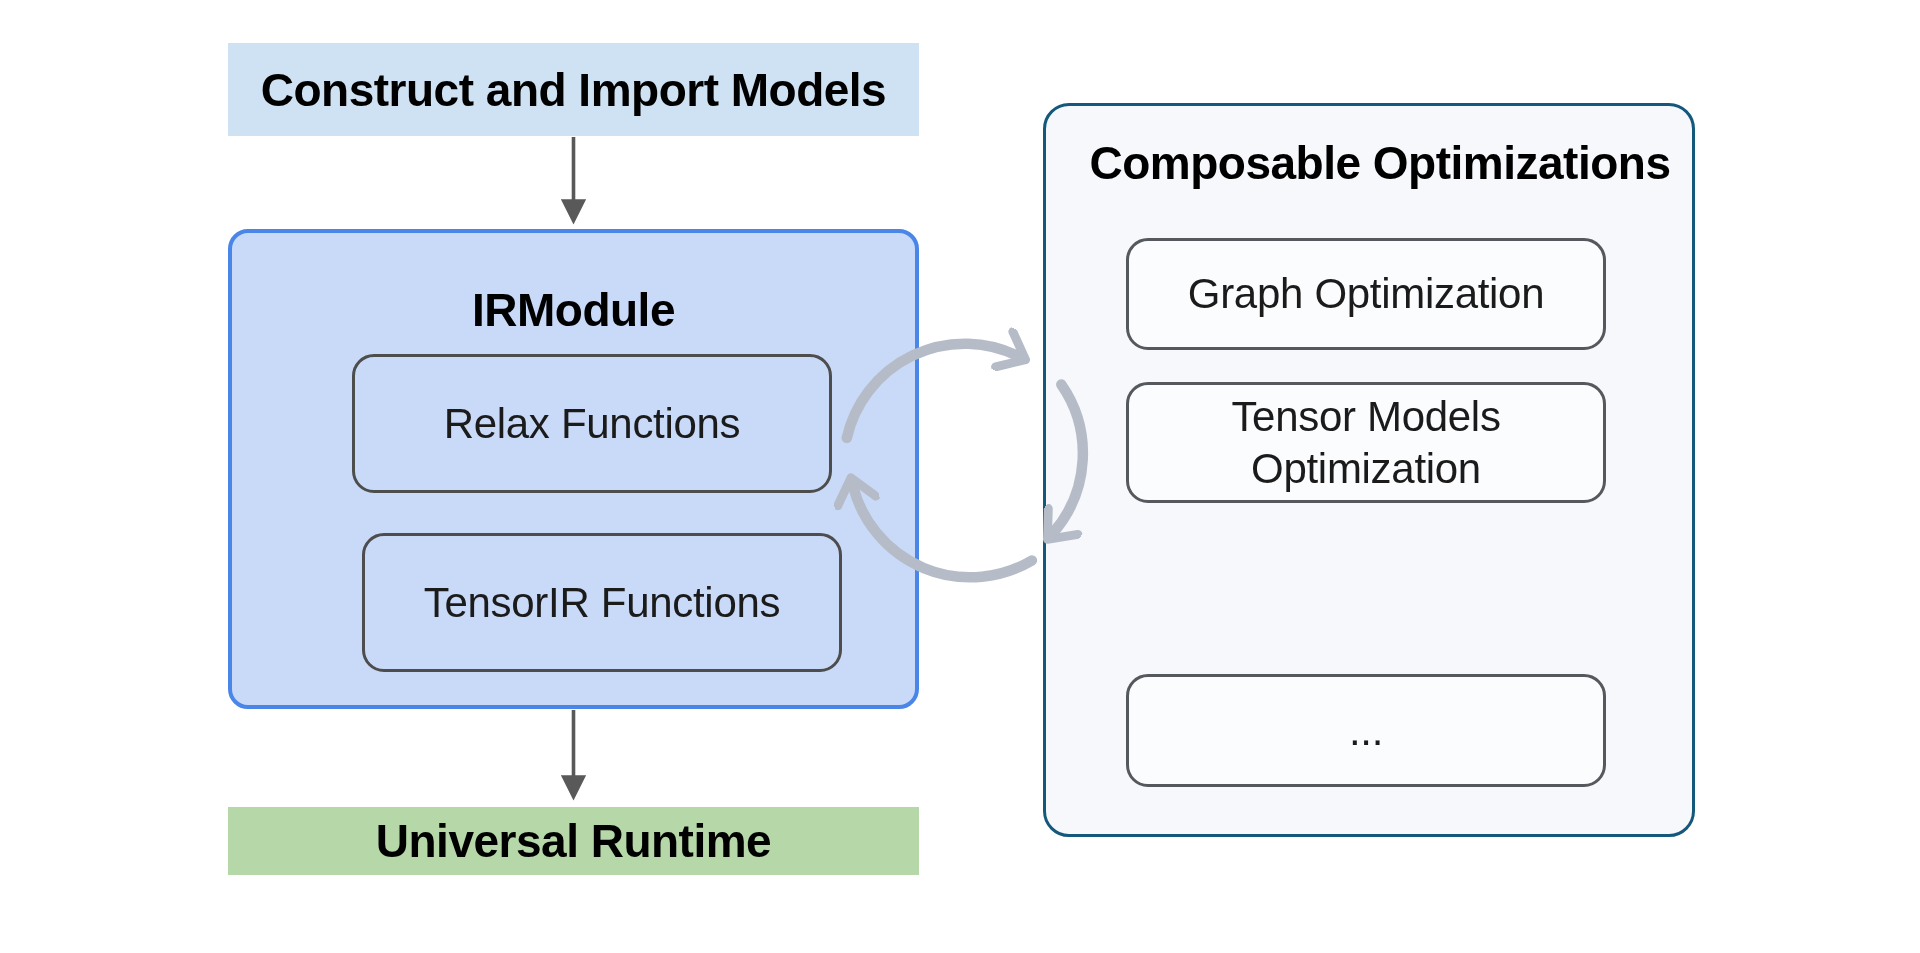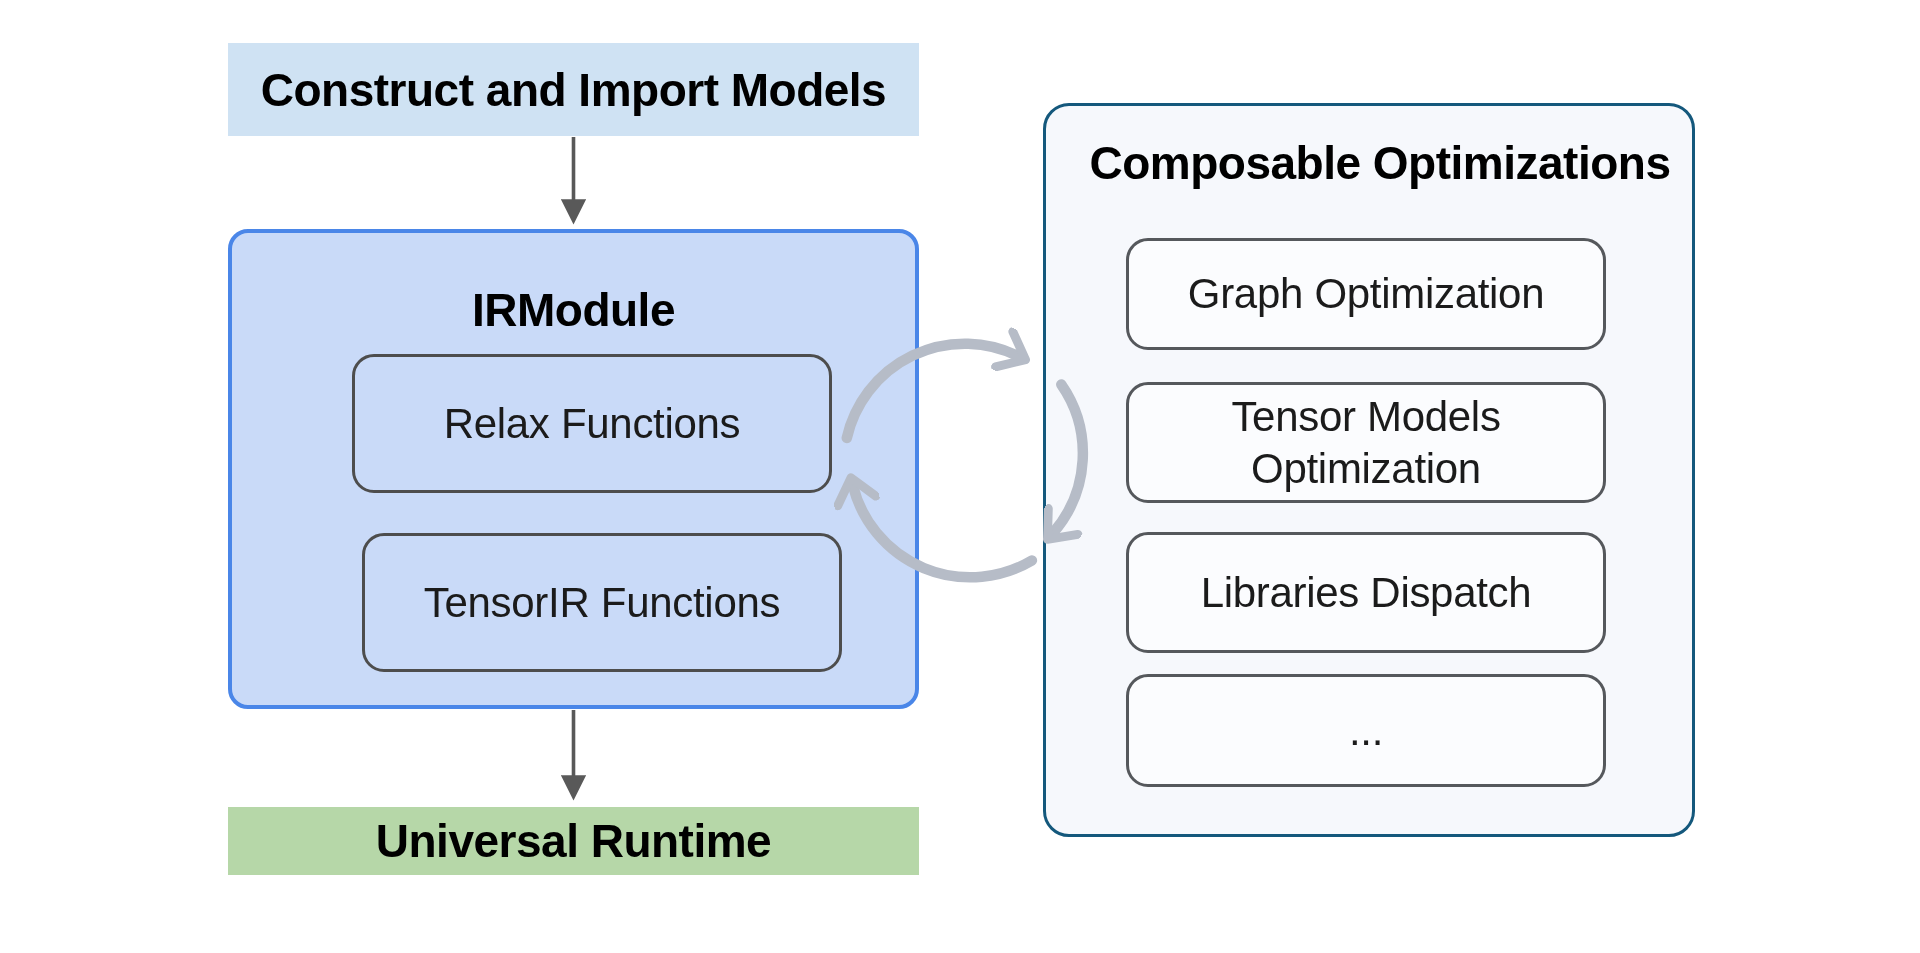--- a/index.html
+++ b/index.html
@@ -68,23 +68,20 @@
   <div class="box hdr" id="opt-title">Composable Optimizations</div>
 
   <div class="box lbl opt-item" id="opt-item-0">
     <span>Graph Optimization</span>
   </div>
 
   <div class="box lbl opt-item" id="opt-item-1">
     <span style="display:block;width:440px;">Tensor Models Optimization</span>
   </div>
 
-  <div class="box lbl opt-item" id="opt-item-2">
-    <span>Libraries Dispatch</span>
-  </div>
 
   <div class="box lbl opt-item" id="opt-item-3">
     <span>...</span>
   </div>
 
   <svg id="arrow-layer" viewBox="0 0 1920 953" xmlns="http://www.w3.org/2000/svg">
     <defs>
       <marker id="head-dark" viewBox="0 0 10 10" refX="1.5" refY="5" markerWidth="8" markerHeight="7" orient="auto">
         <path d="M0,0 L10,5 L0,10 z" fill="#595959"></path>
       </marker>

